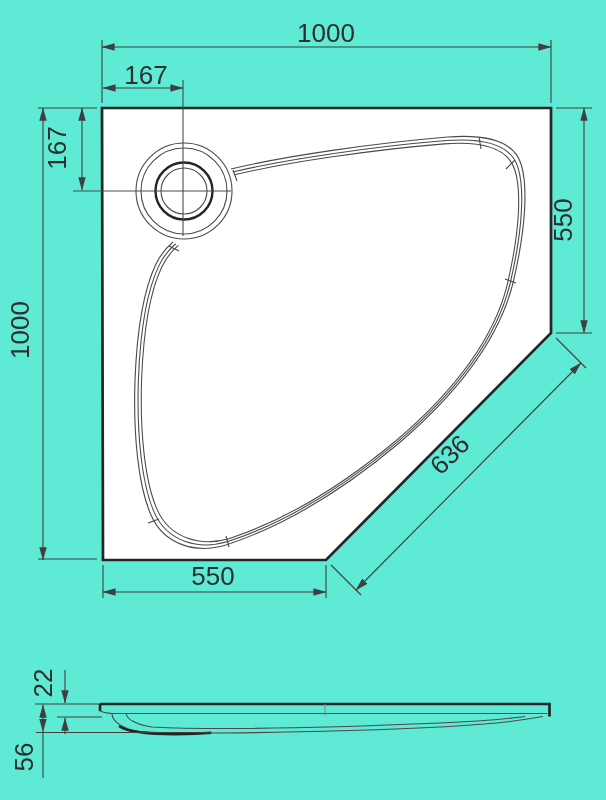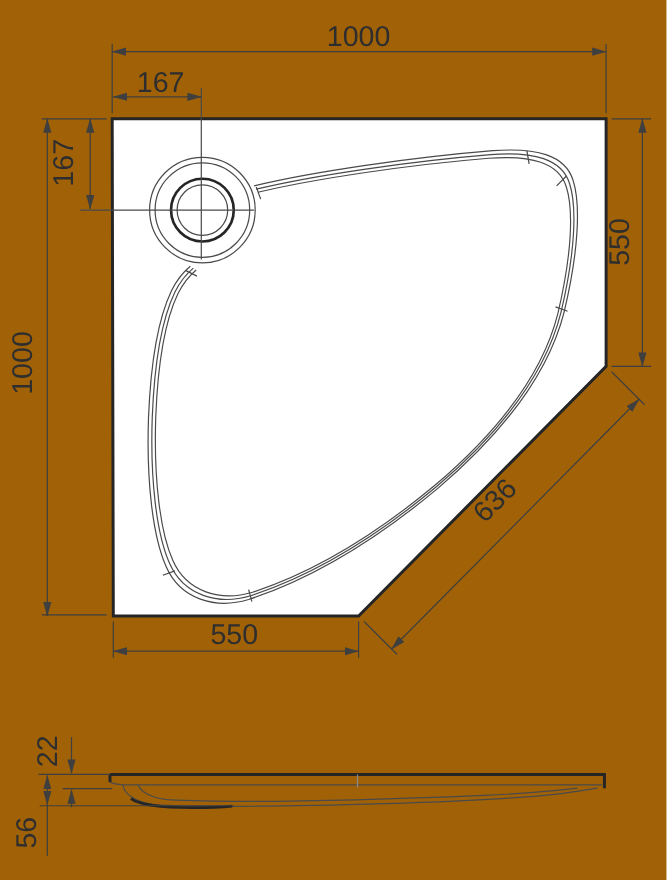--- a/index.html
+++ b/index.html
@@ -1,16 +1,16 @@
 <!DOCTYPE html>
 <html><head>
 <meta charset="utf-8">
 <style>
   html,body{margin:0;padding:0;background:#ffffff;}
-  .page{width:606px;height:800px;background:#a16207;position:relative;overflow:hidden;}
+  .page{width:606px;height:800px;background:#5eead4;position:relative;overflow:hidden;}
   svg{display:block;}
   .dim-text{
     font-family:"Liberation Sans",sans-serif;
     font-size:26px;
     fill:#2e2e2e;
     text-anchor:middle;
   }
   .thin{stroke:#4a4a4a;stroke-width:1.1;fill:none;}
   .dimline{stroke:#3f3f3f;stroke-width:1.1;fill:none;}
   .bold{stroke:#252525;stroke-width:2.7;fill:none;stroke-linejoin:miter;}

